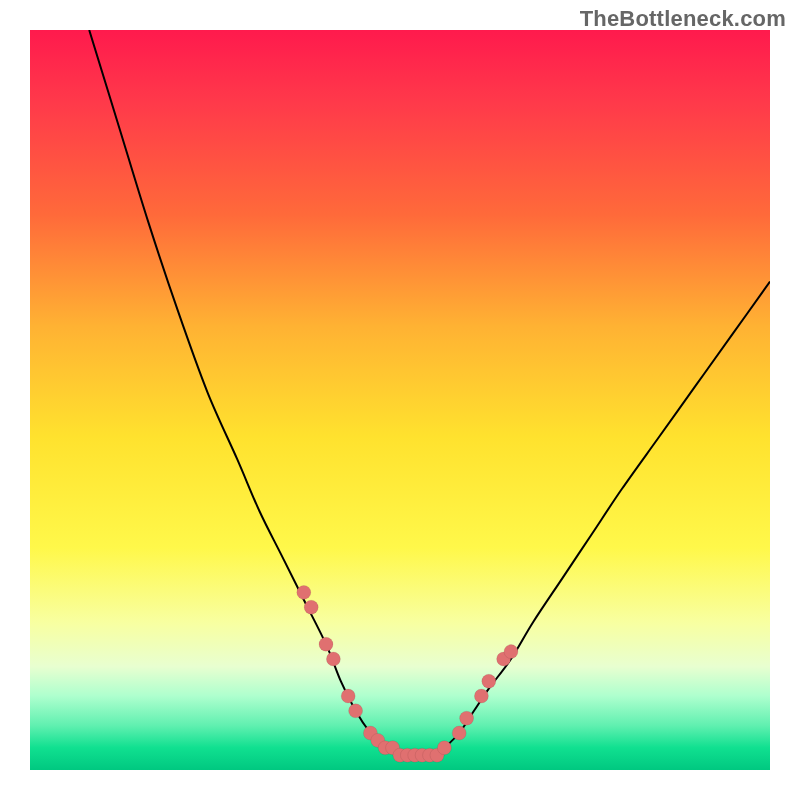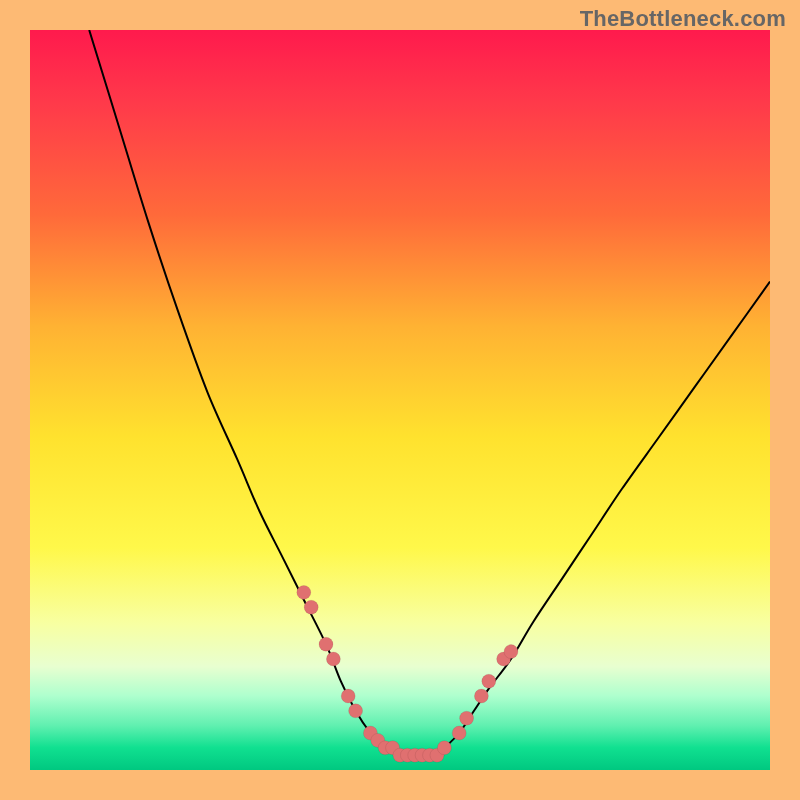--- a/index.html
+++ b/index.html
@@ -1,21 +1,21 @@
 <!DOCTYPE html>
 <html><head>
 <meta charset="utf-8">
 <style>
   * { margin: 0; padding: 0; box-sizing: border-box; }
   html, body { width: 800px; height: 800px; overflow: hidden; background: #000; }
   .stage {
     position: relative;
     width: 800px;
     height: 800px;
-    background: #fdba74;
+    background: #ffffff;
   }
   .plot-frame {
     position: absolute;
     left: 30px;
     top: 30px;
     width: 740px;
     height: 740px;
     background: linear-gradient(to bottom,
       #ff1a4d 0%,
       #ff3a4a 10%,

